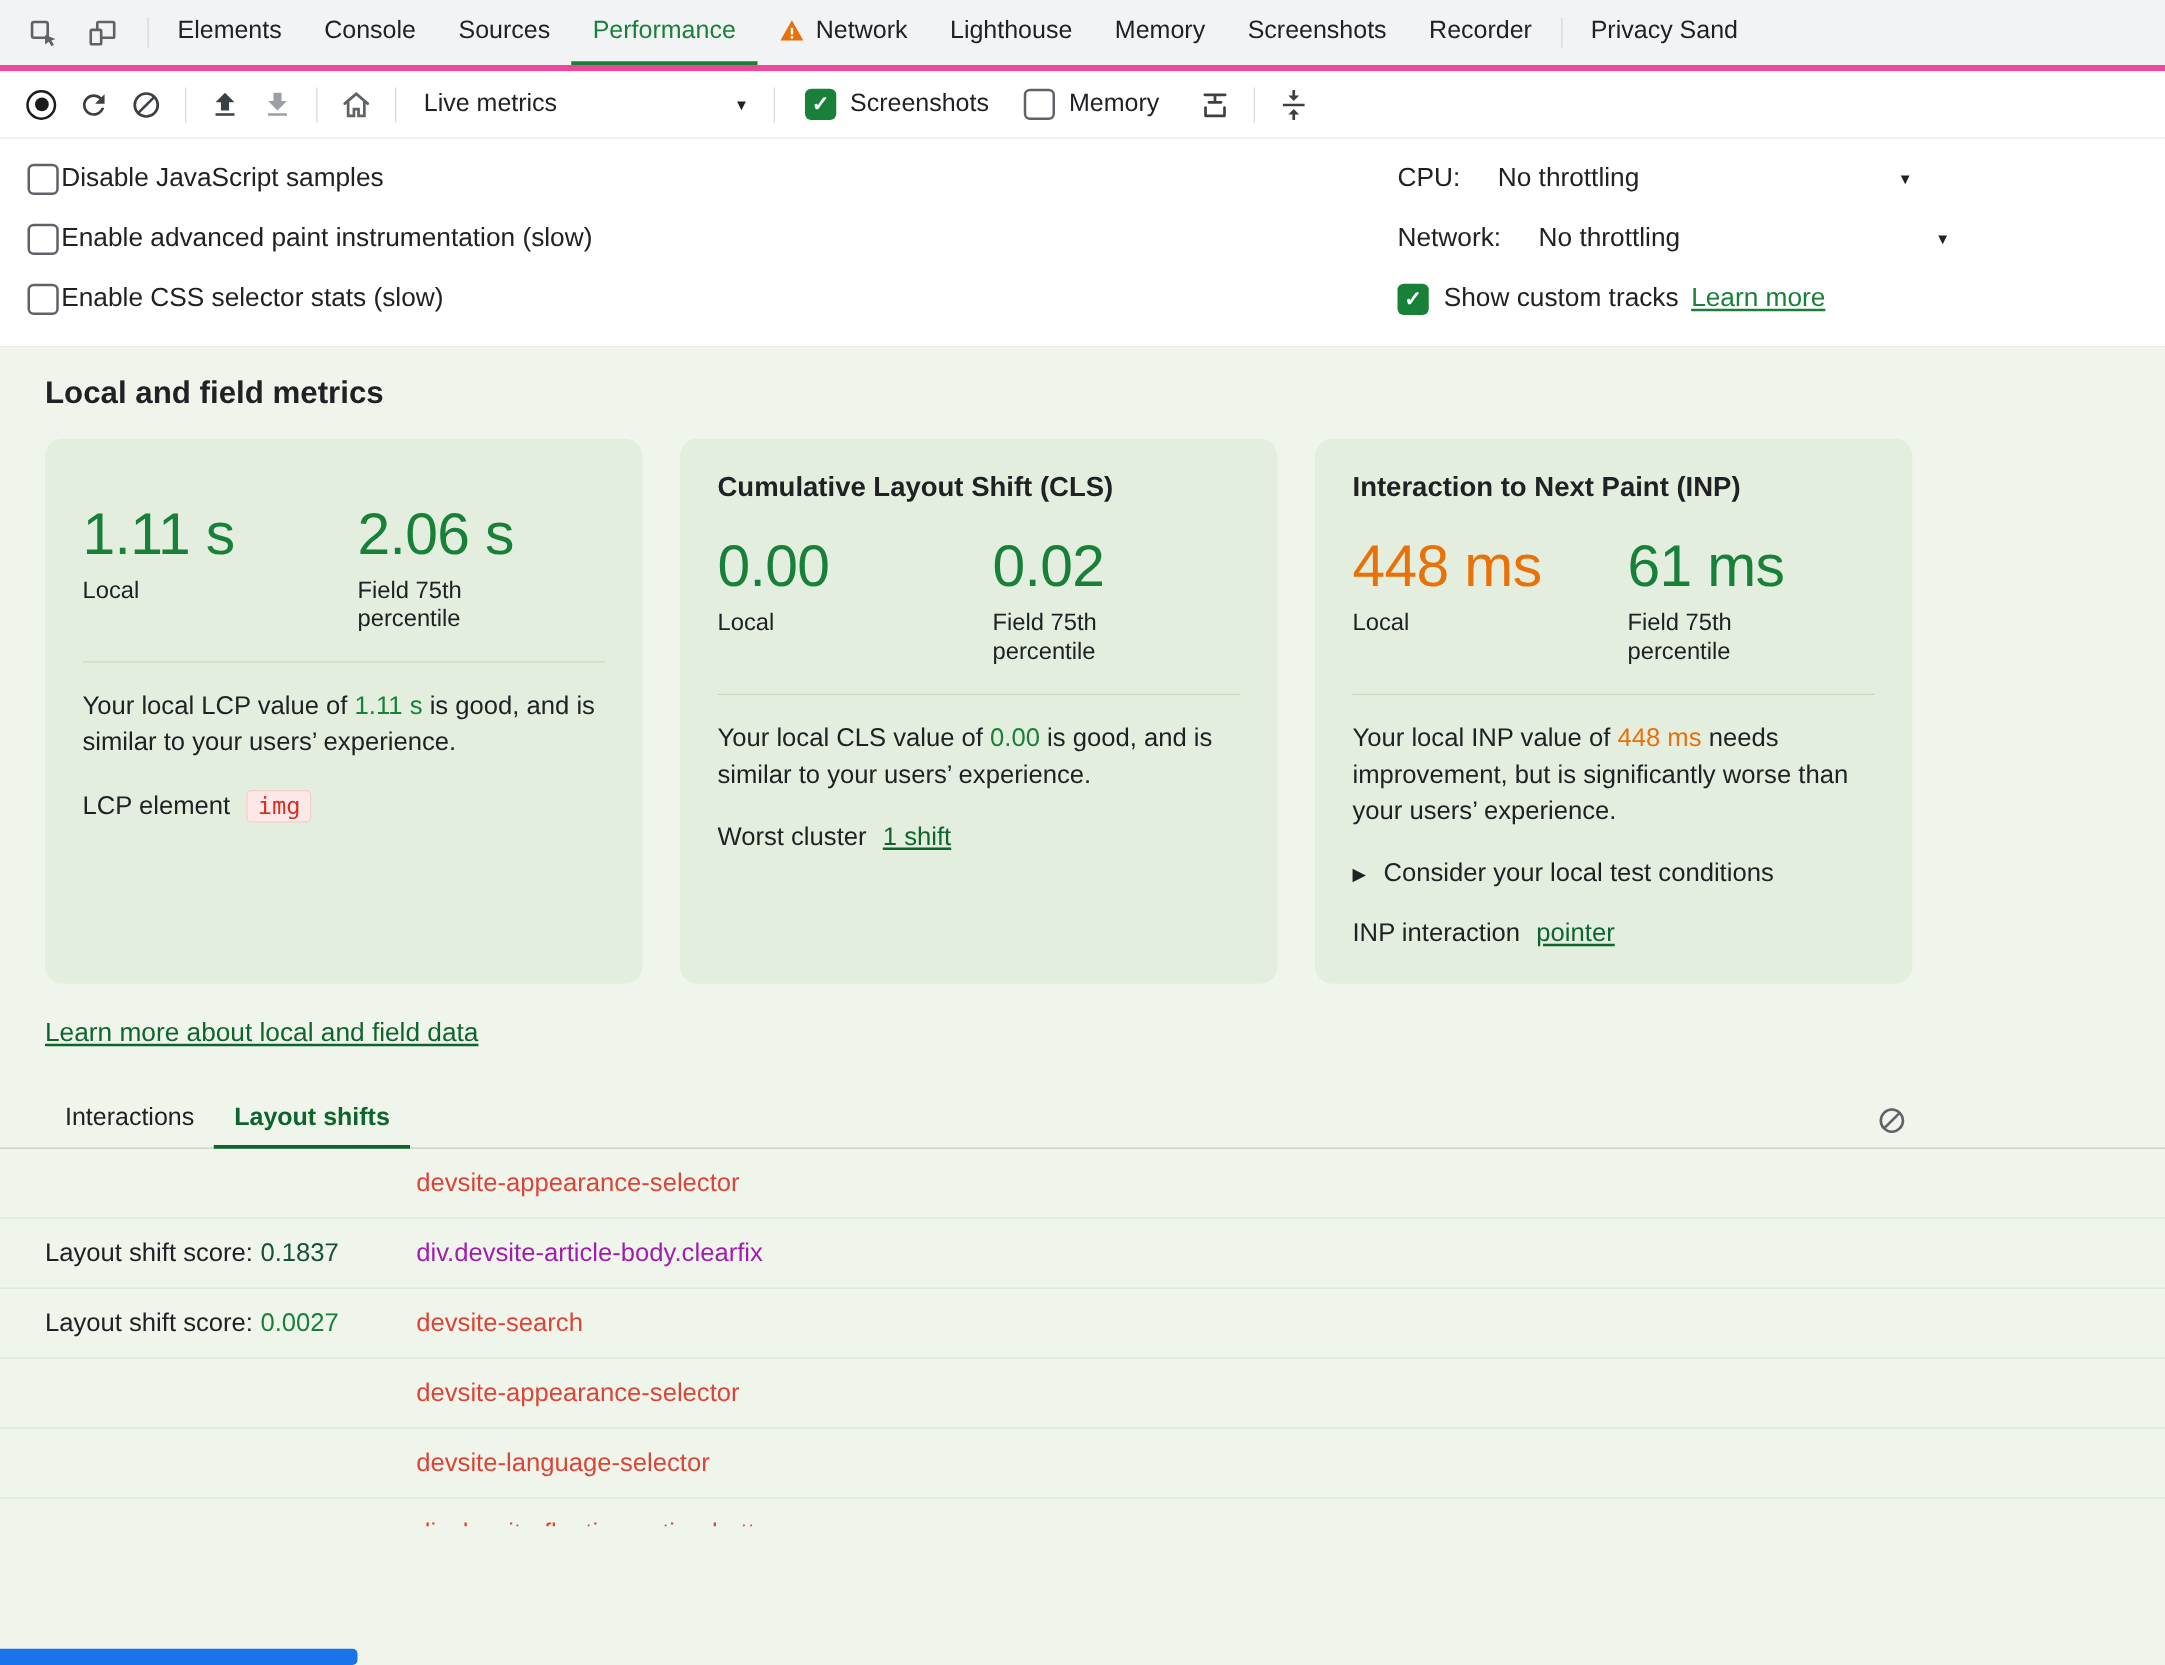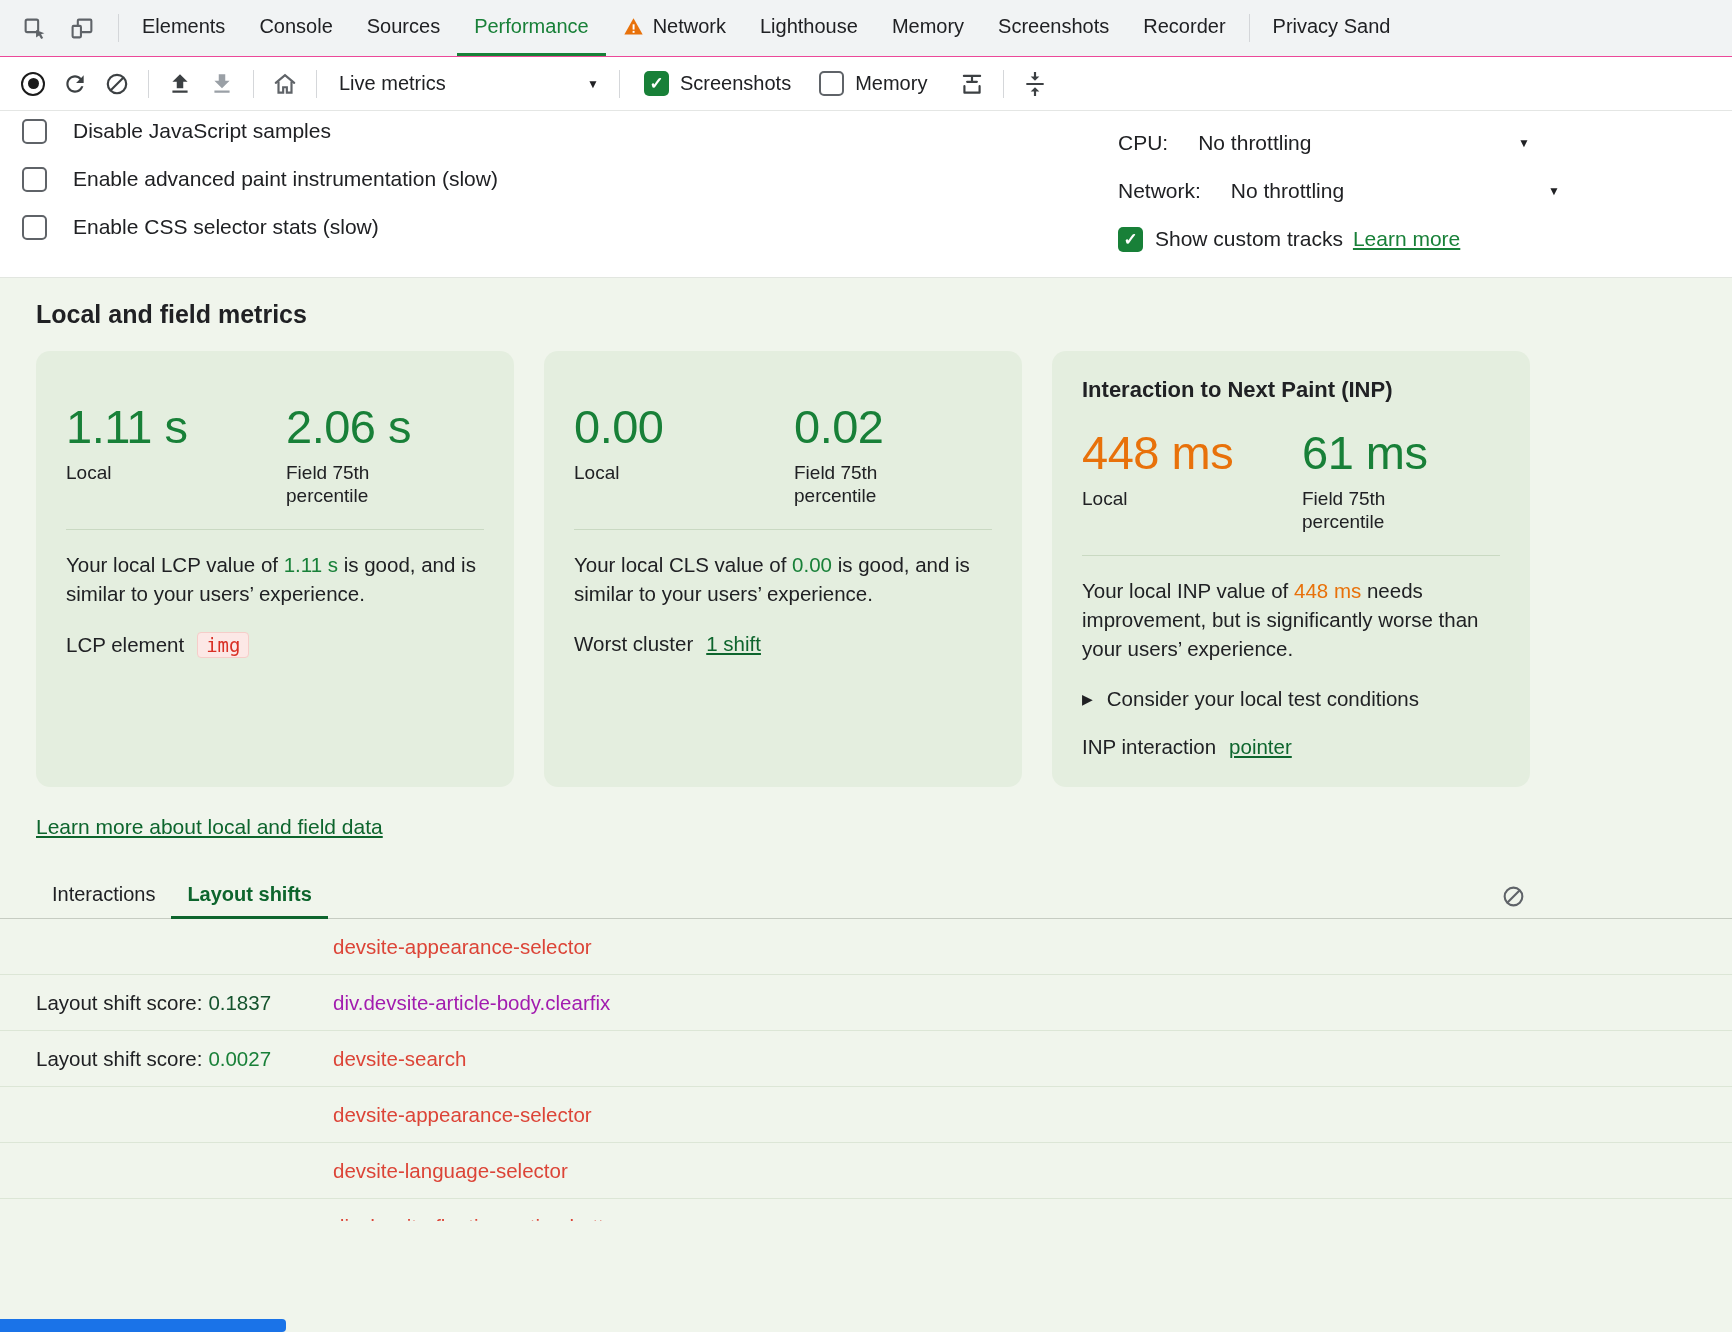--- a/index.html
+++ b/index.html
@@ -11,21 +11,21 @@
     overflow:hidden;
     display:flex;
     flex-direction:column;
     position:relative;
   }
 
   
   .tabbar {
     height:57px;
     background:#f1f3f4;
-    border-bottom:1px solid #ec4899;
+    border-bottom:5px solid #ec4899;
     display:flex;
     align-items:stretch;
     padding-left:14px;
     flex:0 0 auto;
   }
   .tb-icons { display:flex; align-items:center; gap:8px; padding-right:10px; }
   .ibtn {
     width:40px; height:40px; border:none; background:transparent;
     display:flex; align-items:center; justify-content:center;
     color:#5f6368; cursor:pointer;
@@ -72,21 +72,21 @@
     border:none; background:#188038; color:#fff;
     display:flex; align-items:center; justify-content:center;
     font-size:17px; font-weight:bold;
   }
 
   
   .settings {
     position:relative; background:#ffffff; padding:8px 0 14px;
     border-bottom:1px solid #e2e6e0; flex:0 0 auto;
   }
-  .set-row { height:48px; display:flex; align-items:flex-start; padding-left:22px; gap:26px; }
+  .set-row { height:48px; display:flex; align-items:center; padding-left:22px; gap:2px; }
   .set-row .lbl { font-size:21px; }
   .settings-right { position:absolute; top:8px; left:1118px; width:442px; }
   .sr-row { height:48px; display:flex; align-items:center; }
   .sr-label { font-size:21px; margin-right:30px; white-space:nowrap; }
   .sr-select { flex:1; display:flex; align-items:center; justify-content:space-between; font-size:21px; cursor:pointer; }
   .sr-row.cpu { padding-right:30px; }
   .link-green { color:#188038; text-decoration:underline; cursor:pointer; }
   .sr-row .cb { margin-right:12px; }
   .gap10 { width:10px; }
 
@@ -325,20 +325,21 @@
       </div>
       <div class="card-divider"></div>
       <p class="card-desc"><span>Your local LCP value of</span> <span style="color: rgb(24, 128, 56);">1.11 s</span> <span>is good, and is similar to your users’ experience.</span></p>
       <div class="card-foot">
         <span>LCP element</span>
         <span class="node-badge">img</span>
       </div>
     </section>
 
     <section class="card">
+      <h3 class="card-title">Cumulative Layout Shift (CLS)</h3>
       <div class="vals">
         <div class="val-col1">
           <div class="val" style="color: rgb(24, 128, 56);">0.00</div>
           <div class="val-label">Local</div>
         </div>
         <div>
           <div class="val" style="color: rgb(24, 128, 56);">0.02</div>
           <div class="val-label field">Field 75th percentile</div>
         </div>
       </div>

